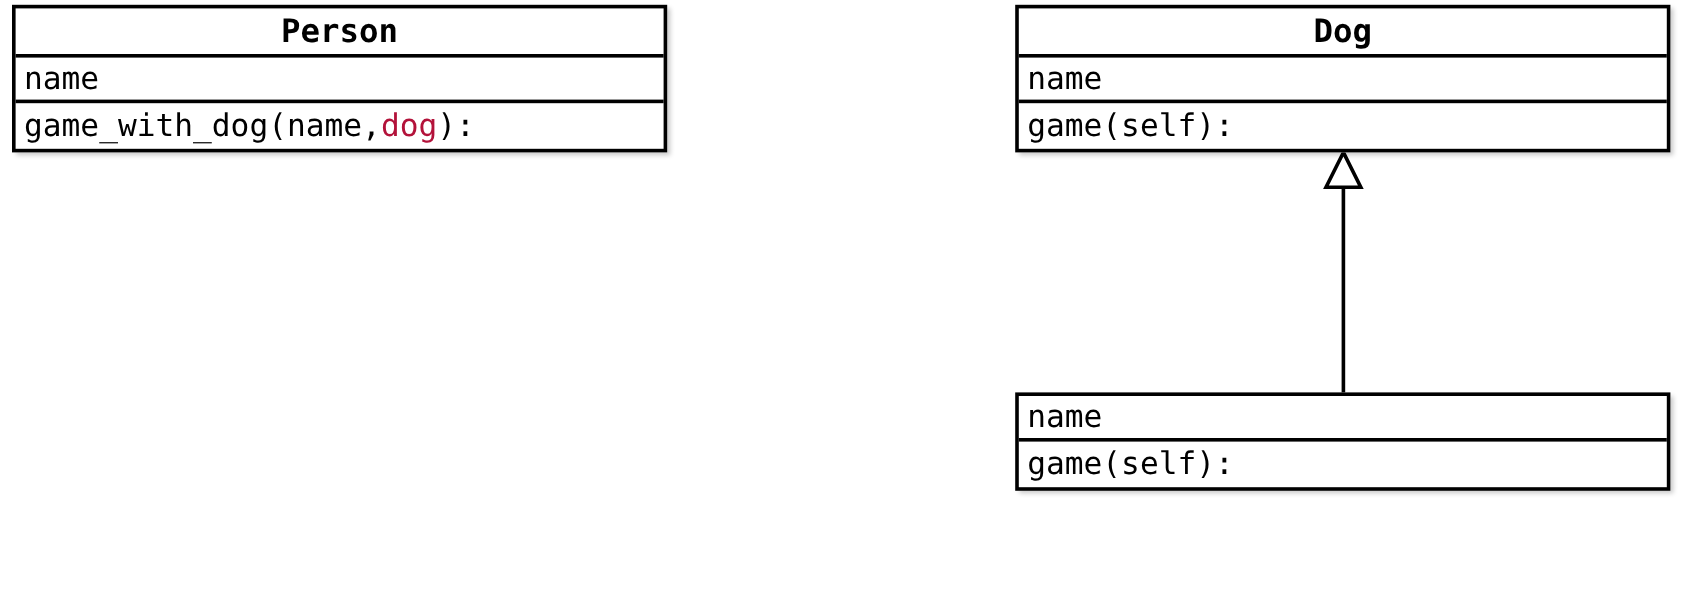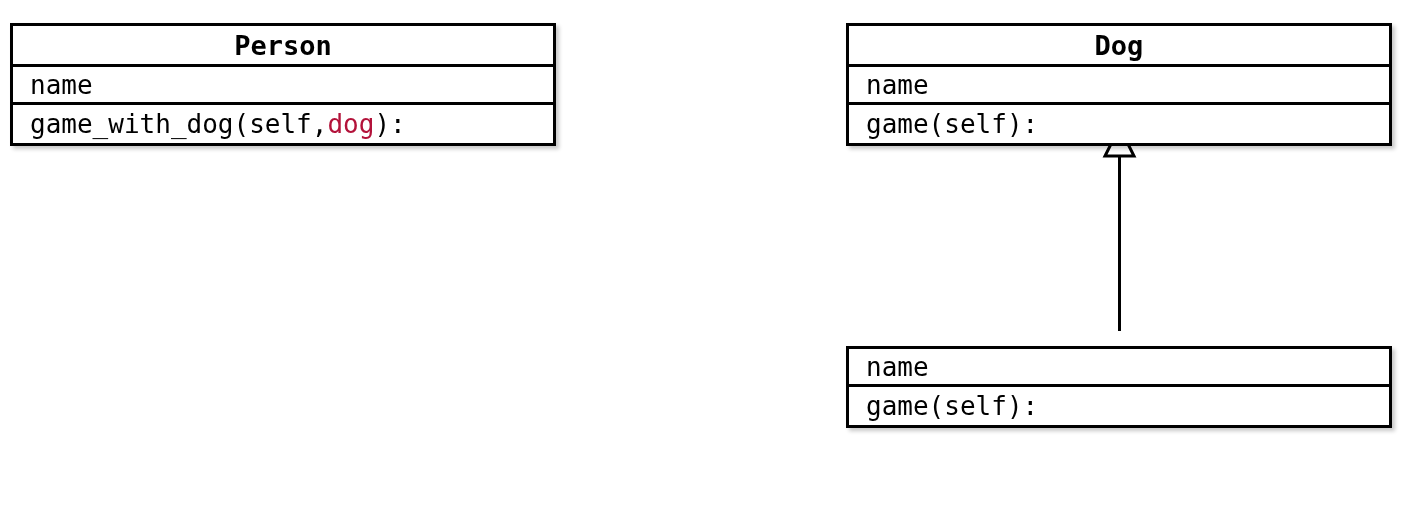--- a/index.html
+++ b/index.html
@@ -17,21 +17,20 @@
   }
 
   
   .uml-class {
     position: absolute;
     box-sizing: border-box;
     background: #ffffff;
     border: 3px solid #000000;
     box-shadow: 3px 3px 4px rgba(0,0,0,0.22);
     z-index: 3;
-    margin-top: 19px;
   }
   .uml-title {
     box-sizing: border-box;
     width: 100%;
     text-align: center;
     font-weight: bold;
     color: #000000;
     border-bottom: 3px solid #000000;
     white-space: nowrap;
     display: flex;
@@ -39,21 +38,21 @@
     justify-content: center;
   }
   .uml-row {
     box-sizing: border-box;
     width: 100%;
     text-align: right;
     color: #000000;
     white-space: nowrap;
     display: flex;
     align-items: center;
-    padding-left: 17px;
+    padding-left: 7px;
   }
   .uml-row.divided {
     border-bottom: 3px solid #000000;
   }
 
   
   #person-class { left: 10px;  top: 4px;  width: 546px; }
   #person-class .uml-title { height: 41px; font-size: 27px; }
   #person-class .uml-row   { height: 38px; font-size: 26px; }
 
@@ -83,21 +82,21 @@
 </style>
 </head>
 <body>
 
 <div id="canvas">
 
   <div class="uml-class" id="person-class">
     <div class="uml-title">Person</div>
     <div class="uml-row divided">name</div>
     <div class="uml-row">
-        <span>game_with_dog(self, </span>
+        <span>game_with_dog(name, </span>
         <span class="tok-accent">dog</span>
         <span>):</span>
       </div>
   </div>
 
   <div class="uml-class" id="dog-class">
     <div class="uml-title">Dog</div>
     <div class="uml-row divided">name</div>
     <div class="uml-row">game(self):</div>
   </div>

